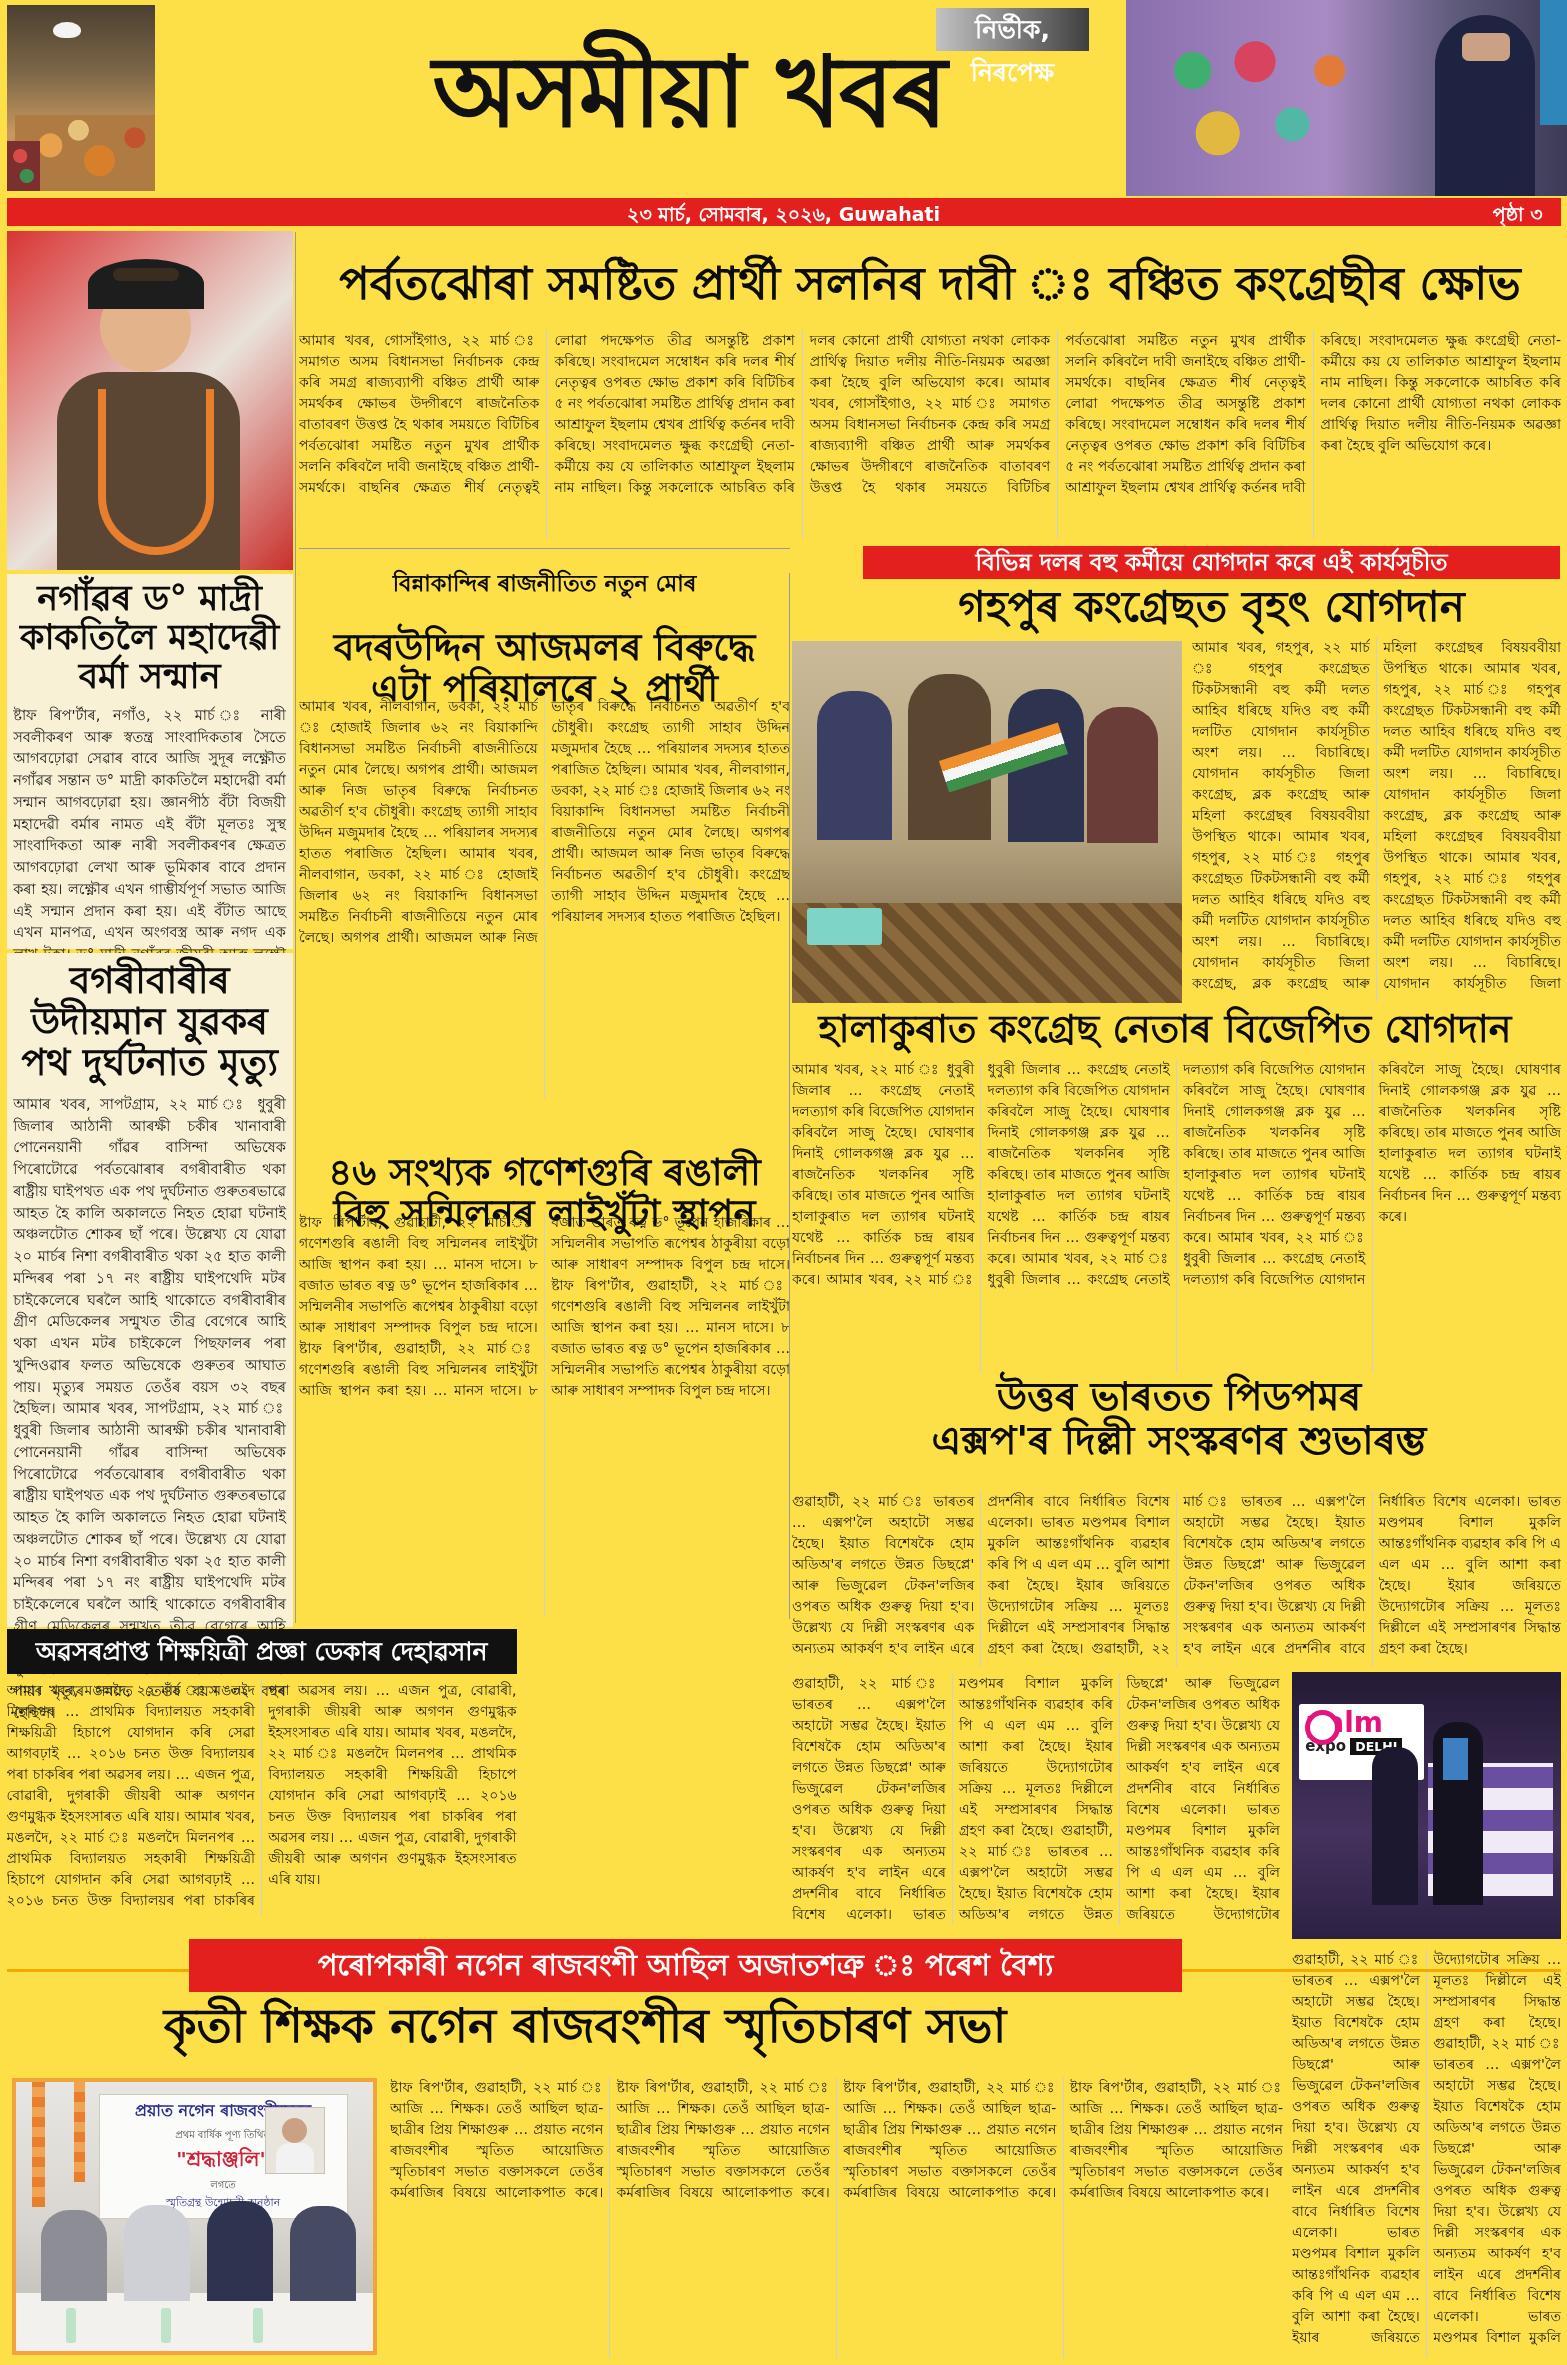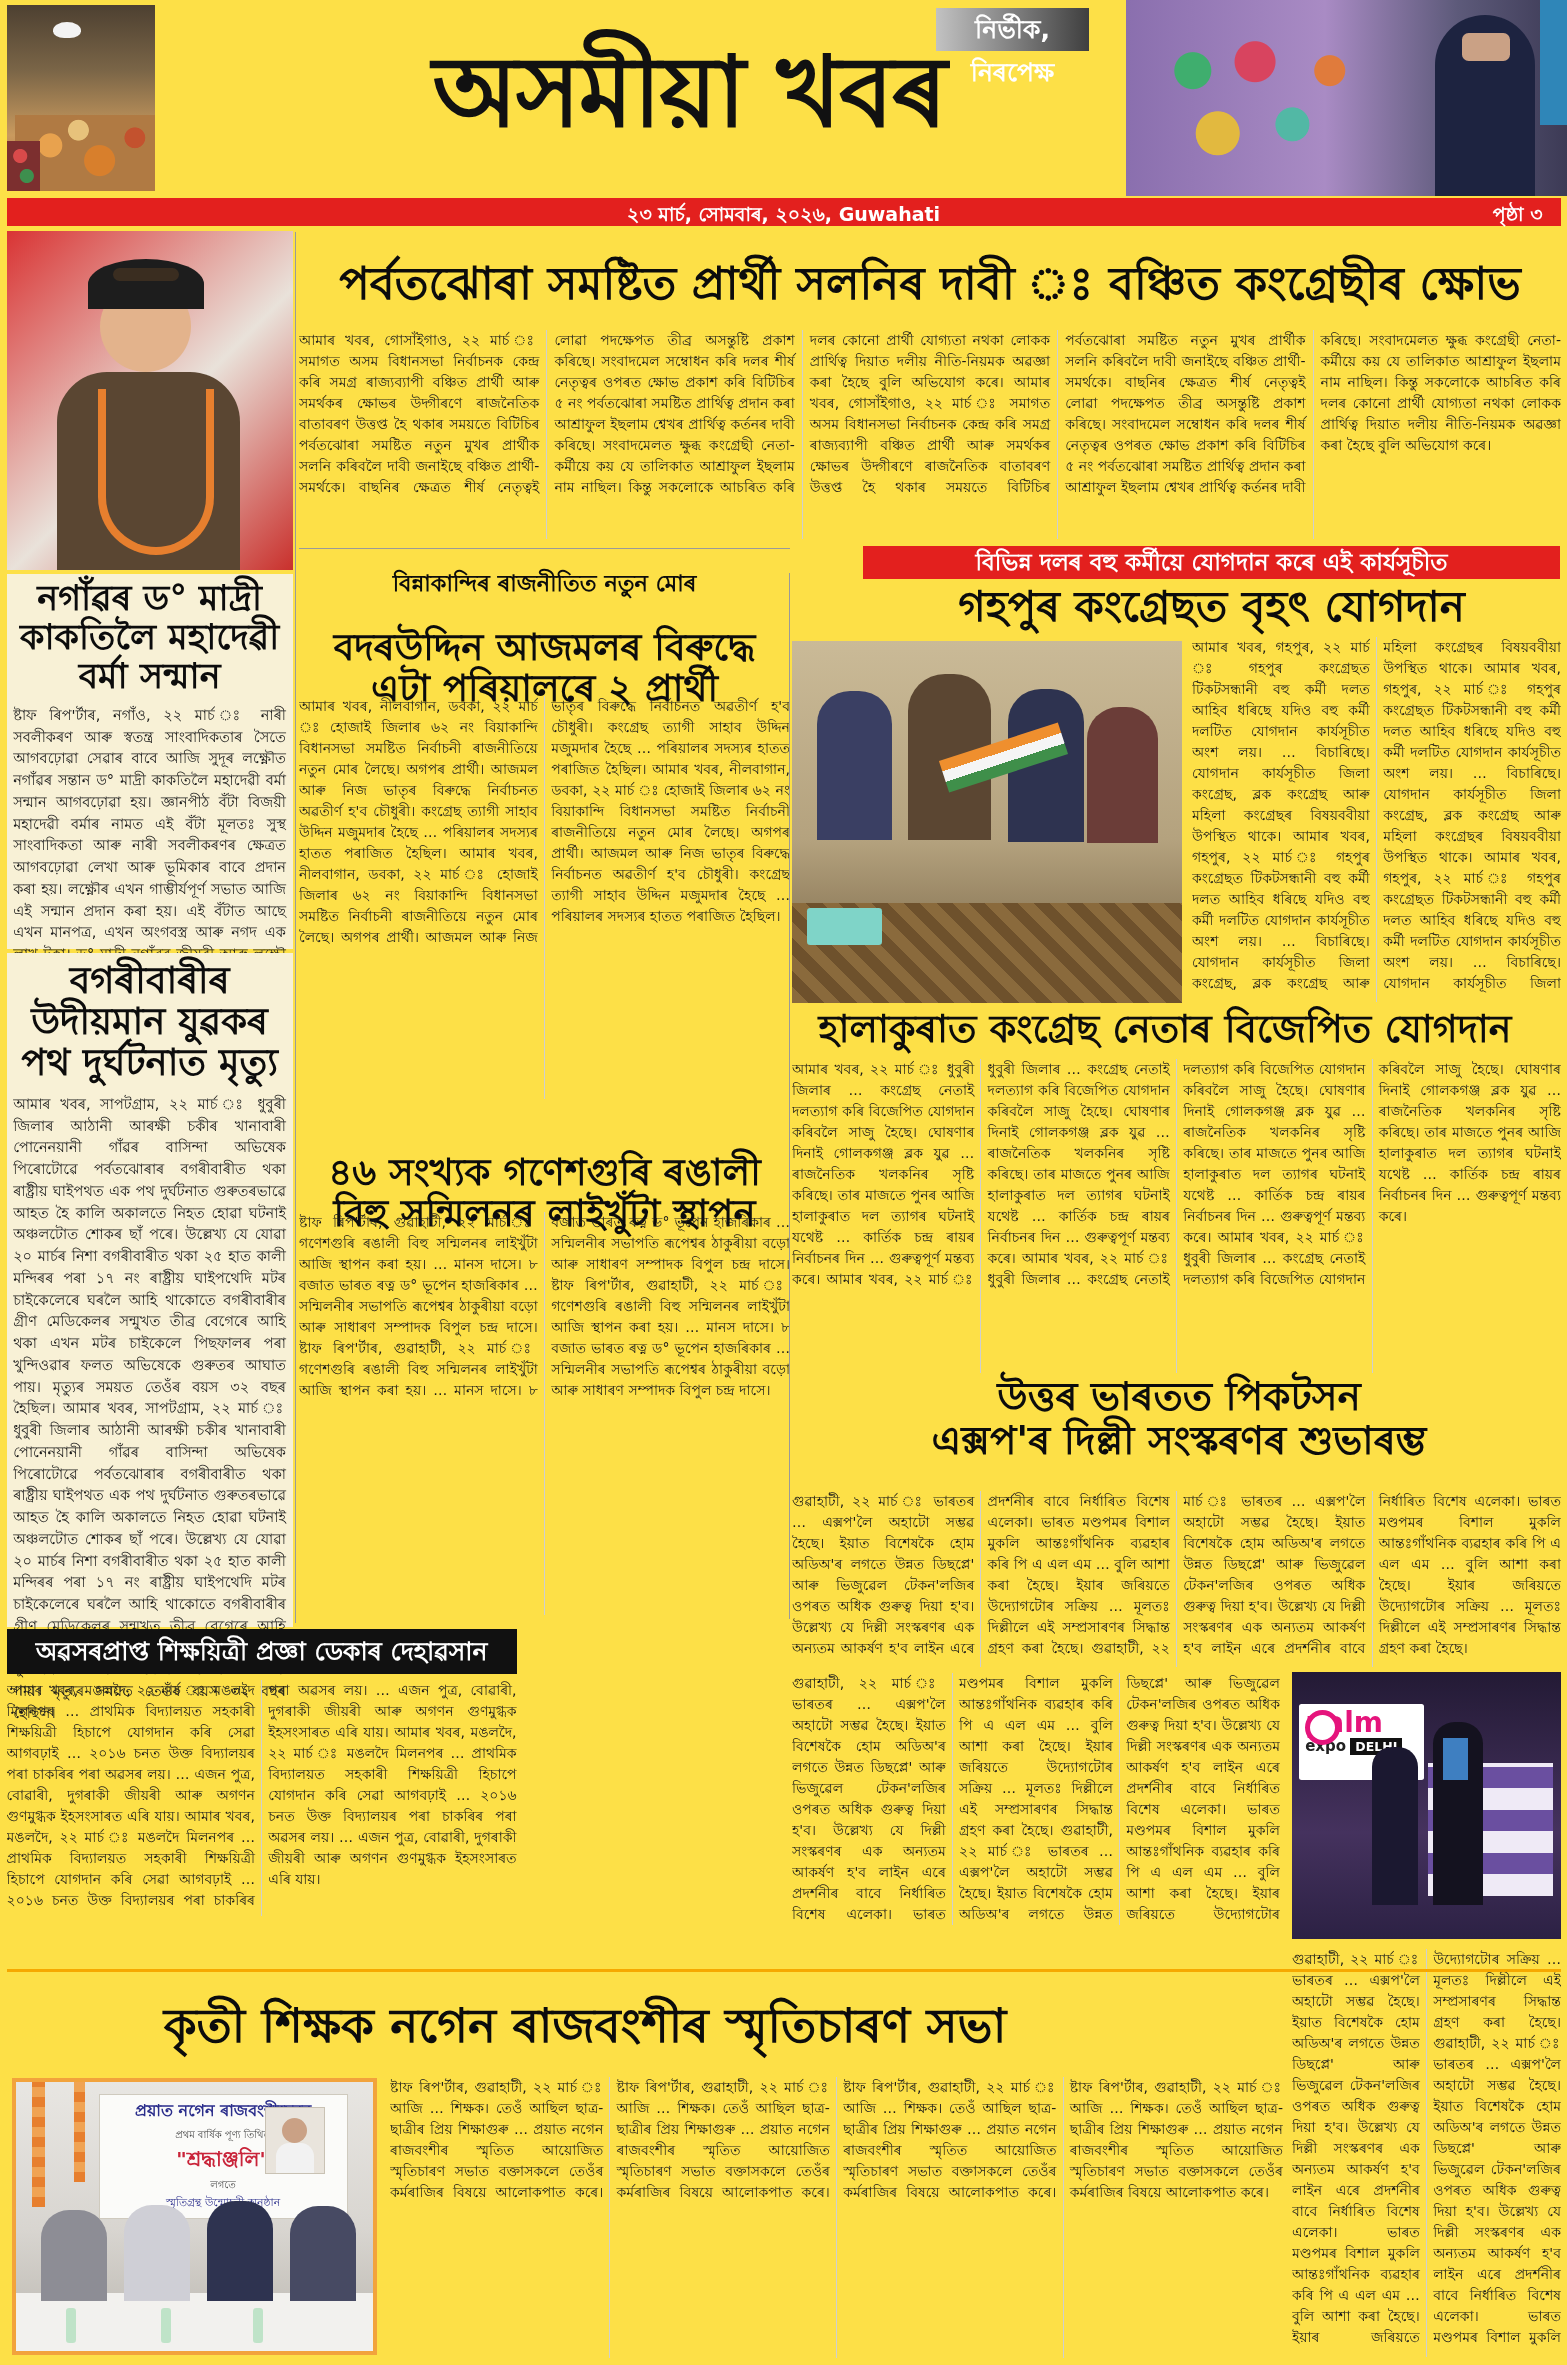--- a/index.html
+++ b/index.html
@@ -86,21 +86,21 @@
     <div class="shape" style="left:0;bottom:0;width:390px;height:100px;background:repeating-linear-gradient(45deg,#8a6a3c 0 11.6px,#6e512c 11.6px 23px),#7a5c33;"></div>
     <div class="shape" style="left:15px;bottom:58px;width:75px;height:37px;background:#7fd4c8;border-radius:3.3px;"></div>
   </div>
 
   <div class="bodytxt cols2 abs" style="left:1192px;top:637px;width:369px;height:365px;font-size:14px;overflow:hidden;">আমাৰ খবৰ, গহপুৰ, ২২ মাৰ্চ ঃ গহপুৰ কংগ্ৰেছত টিকটসন্ধানী বহু কৰ্মী দলত আহিব ধৰিছে যদিও বহু কৰ্মী দলটিত যোগদান কাৰ্যসূচীত অংশ লয়। … বিচাৰিছে। যোগদান কাৰ্যসূচীত জিলা কংগ্ৰেছ, ব্লক কংগ্ৰেছ আৰু মহিলা কংগ্ৰেছৰ বিষয়ববীয়া উপস্থিত থাকে। আমাৰ খবৰ, গহপুৰ, ২২ মাৰ্চ ঃ গহপুৰ কংগ্ৰেছত টিকটসন্ধানী বহু কৰ্মী দলত আহিব ধৰিছে যদিও বহু কৰ্মী দলটিত যোগদান কাৰ্যসূচীত অংশ লয়। … বিচাৰিছে। যোগদান কাৰ্যসূচীত জিলা কংগ্ৰেছ, ব্লক কংগ্ৰেছ আৰু মহিলা কংগ্ৰেছৰ বিষয়ববীয়া উপস্থিত থাকে। আমাৰ খবৰ, গহপুৰ, ২২ মাৰ্চ ঃ গহপুৰ কংগ্ৰেছত টিকটসন্ধানী বহু কৰ্মী দলত আহিব ধৰিছে যদিও বহু কৰ্মী দলটিত যোগদান কাৰ্যসূচীত অংশ লয়। … বিচাৰিছে। যোগদান কাৰ্যসূচীত জিলা কংগ্ৰেছ, ব্লক কংগ্ৰেছ আৰু মহিলা কংগ্ৰেছৰ বিষয়ববীয়া উপস্থিত থাকে। আমাৰ খবৰ, গহপুৰ, ২২ মাৰ্চ ঃ গহপুৰ কংগ্ৰেছত টিকটসন্ধানী বহু কৰ্মী দলত আহিব ধৰিছে যদিও বহু কৰ্মী দলটিত যোগদান কাৰ্যসূচীত অংশ লয়। … বিচাৰিছে। যোগদান কাৰ্যসূচীত জিলা কংগ্ৰেছ, ব্লক কংগ্ৰেছ আৰু মহিলা কংগ্ৰেছৰ বিষয়ববীয়া উপস্থিত থাকে।</div>
 
   <div class="headline abs" style="left:770px;top:1008px;width:790px;font-size:38px;">হালাকুৰাত কংগ্ৰেছ নেতাৰ বিজেপিত যোগদান</div>
   <div class="bodytxt cols4 abs" style="left:792px;top:1059px;width:769px;height:314px;font-size:14px;overflow:hidden;">আমাৰ খবৰ, ২২ মাৰ্চ ঃ ধুবুৰী জিলাৰ … কংগ্ৰেছ নেতাই দলত্যাগ কৰি বিজেপিত যোগদান কৰিবলৈ সাজু হৈছে। ঘোষণাৰ দিনাই গোলকগঞ্জ ব্লক যুৱ … ৰাজনৈতিক খলকনিৰ সৃষ্টি কৰিছে। তাৰ মাজতে পুনৰ আজি হালাকুৰাত দল ত্যাগৰ ঘটনাই যথেষ্ট … কাৰ্তিক চন্দ্ৰ ৰায়ৰ নিৰ্বাচনৰ দিন … গুৰুত্বপূৰ্ণ মন্তব্য কৰে। আমাৰ খবৰ, ২২ মাৰ্চ ঃ ধুবুৰী জিলাৰ … কংগ্ৰেছ নেতাই দলত্যাগ কৰি বিজেপিত যোগদান কৰিবলৈ সাজু হৈছে। ঘোষণাৰ দিনাই গোলকগঞ্জ ব্লক যুৱ … ৰাজনৈতিক খলকনিৰ সৃষ্টি কৰিছে। তাৰ মাজতে পুনৰ আজি হালাকুৰাত দল ত্যাগৰ ঘটনাই যথেষ্ট … কাৰ্তিক চন্দ্ৰ ৰায়ৰ নিৰ্বাচনৰ দিন … গুৰুত্বপূৰ্ণ মন্তব্য কৰে। আমাৰ খবৰ, ২২ মাৰ্চ ঃ ধুবুৰী জিলাৰ … কংগ্ৰেছ নেতাই দলত্যাগ কৰি বিজেপিত যোগদান কৰিবলৈ সাজু হৈছে। ঘোষণাৰ দিনাই গোলকগঞ্জ ব্লক যুৱ … ৰাজনৈতিক খলকনিৰ সৃষ্টি কৰিছে। তাৰ মাজতে পুনৰ আজি হালাকুৰাত দল ত্যাগৰ ঘটনাই যথেষ্ট … কাৰ্তিক চন্দ্ৰ ৰায়ৰ নিৰ্বাচনৰ দিন … গুৰুত্বপূৰ্ণ মন্তব্য কৰে। আমাৰ খবৰ, ২২ মাৰ্চ ঃ ধুবুৰী জিলাৰ … কংগ্ৰেছ নেতাই দলত্যাগ কৰি বিজেপিত যোগদান কৰিবলৈ সাজু হৈছে। ঘোষণাৰ দিনাই গোলকগঞ্জ ব্লক যুৱ … ৰাজনৈতিক খলকনিৰ সৃষ্টি কৰিছে। তাৰ মাজতে পুনৰ আজি হালাকুৰাত দল ত্যাগৰ ঘটনাই যথেষ্ট … কাৰ্তিক চন্দ্ৰ ৰায়ৰ নিৰ্বাচনৰ দিন … গুৰুত্বপূৰ্ণ মন্তব্য কৰে।</div>
 
   <div class="headline abs" style="left:797px;top:1375px;width:764px;font-size:39px;">
-    <div>উত্তৰ ভাৰতত পিকটসন</div>
+    <div>উত্তৰ ভাৰতত পিডপমৰ</div>
     <div>এক্সপ'ৰ দিল্লী সংস্কৰণৰ শুভাৰম্ভ</div>
   </div>
   <div class="bodytxt cols4 abs" style="left:792px;top:1491px;width:769px;height:176px;font-size:14px;overflow:hidden;">গুৱাহাটী, ২২ মাৰ্চ ঃ ভাৰতৰ … এক্সপ'লৈ অহাটো সম্ভৱ হৈছে। ইয়াত বিশেষকৈ হোম অডিঅ'ৰ লগতে উন্নত ডিছপ্লে' আৰু ভিজুৱেল টেকন'লজিৰ ওপৰত অধিক গুৰুত্ব দিয়া হ'ব। উল্লেখ্য যে দিল্লী সংস্কৰণৰ এক অন্যতম আকৰ্ষণ হ'ব লাইন এৰে প্ৰদৰ্শনীৰ বাবে নিৰ্ধাৰিত বিশেষ এলেকা। ভাৰত মণ্ডপমৰ বিশাল মুকলি আন্তঃগাঁথনিক ব্যৱহাৰ কৰি পি এ এল এম … বুলি আশা কৰা হৈছে। ইয়াৰ জৰিয়তে উদ্যোগটোৰ সক্ৰিয় … মূলতঃ দিল্লীলে এই সম্প্ৰসাৰণৰ সিদ্ধান্ত গ্ৰহণ কৰা হৈছে। গুৱাহাটী, ২২ মাৰ্চ ঃ ভাৰতৰ … এক্সপ'লৈ অহাটো সম্ভৱ হৈছে। ইয়াত বিশেষকৈ হোম অডিঅ'ৰ লগতে উন্নত ডিছপ্লে' আৰু ভিজুৱেল টেকন'লজিৰ ওপৰত অধিক গুৰুত্ব দিয়া হ'ব। উল্লেখ্য যে দিল্লী সংস্কৰণৰ এক অন্যতম আকৰ্ষণ হ'ব লাইন এৰে প্ৰদৰ্শনীৰ বাবে নিৰ্ধাৰিত বিশেষ এলেকা। ভাৰত মণ্ডপমৰ বিশাল মুকলি আন্তঃগাঁথনিক ব্যৱহাৰ কৰি পি এ এল এম … বুলি আশা কৰা হৈছে। ইয়াৰ জৰিয়তে উদ্যোগটোৰ সক্ৰিয় … মূলতঃ দিল্লীলে এই সম্প্ৰসাৰণৰ সিদ্ধান্ত গ্ৰহণ কৰা হৈছে।</div>
   <div class="bodytxt cols3 abs" style="left:792px;top:1673px;width:488px;height:252px;font-size:14px;overflow:hidden;">গুৱাহাটী, ২২ মাৰ্চ ঃ ভাৰতৰ … এক্সপ'লৈ অহাটো সম্ভৱ হৈছে। ইয়াত বিশেষকৈ হোম অডিঅ'ৰ লগতে উন্নত ডিছপ্লে' আৰু ভিজুৱেল টেকন'লজিৰ ওপৰত অধিক গুৰুত্ব দিয়া হ'ব। উল্লেখ্য যে দিল্লী সংস্কৰণৰ এক অন্যতম আকৰ্ষণ হ'ব লাইন এৰে প্ৰদৰ্শনীৰ বাবে নিৰ্ধাৰিত বিশেষ এলেকা। ভাৰত মণ্ডপমৰ বিশাল মুকলি আন্তঃগাঁথনিক ব্যৱহাৰ কৰি পি এ এল এম … বুলি আশা কৰা হৈছে। ইয়াৰ জৰিয়তে উদ্যোগটোৰ সক্ৰিয় … মূলতঃ দিল্লীলে এই সম্প্ৰসাৰণৰ সিদ্ধান্ত গ্ৰহণ কৰা হৈছে। গুৱাহাটী, ২২ মাৰ্চ ঃ ভাৰতৰ … এক্সপ'লৈ অহাটো সম্ভৱ হৈছে। ইয়াত বিশেষকৈ হোম অডিঅ'ৰ লগতে উন্নত ডিছপ্লে' আৰু ভিজুৱেল টেকন'লজিৰ ওপৰত অধিক গুৰুত্ব দিয়া হ'ব। উল্লেখ্য যে দিল্লী সংস্কৰণৰ এক অন্যতম আকৰ্ষণ হ'ব লাইন এৰে প্ৰদৰ্শনীৰ বাবে নিৰ্ধাৰিত বিশেষ এলেকা। ভাৰত মণ্ডপমৰ বিশাল মুকলি আন্তঃগাঁথনিক ব্যৱহাৰ কৰি পি এ এল এম … বুলি আশা কৰা হৈছে। ইয়াৰ জৰিয়তে উদ্যোগটোৰ সক্ৰিয় … মূলতঃ দিল্লীলে এই সম্প্ৰসাৰণৰ সিদ্ধান্ত গ্ৰহণ কৰা হৈছে।</div>
 
   <div class="photo" style="left:1292px;top:1672px;width:269px;height:267px;background:linear-gradient(180deg,#231a35 0%,#45325e 60%,#2c2144 100%);">
     <div class="shape" style="right:8.3px;top:91px;width:125px;height:133px;background:repeating-linear-gradient(0deg,#efeaf6 0 21.6px,#6a4fa0 21.6px 43px),repeating-linear-gradient(90deg,transparent 0 30px,rgba(106,79,160,0.55) 30px 60px);"></div>
     <div class="shape" style="left:6.6px;top:32px;width:125px;height:76px;background:#ffffff;border-radius:2.5px;padding:5px 3.3px 0 6.6px;box-sizing:border-box;">
       <span style="color:#e5147c;font-weight:900;font-size:28px;line-height:1;">palm</span>
       <div>
@@ -113,20 +113,21 @@
     <div class="shape" style="left:151px;top:66px;width:25px;height:42px;background:#3e7fc1;"></div>
     <div class="shape" style="left:80px;top:75px;width:46px;height:158px;background:#1b1830;border-radius:20px 20px 0 0;"></div>
   </div>
 
   <div class="bodytxt cols2 abs" style="left:1292px;top:1949px;width:269px;height:408px;font-size:14px;overflow:hidden;">গুৱাহাটী, ২২ মাৰ্চ ঃ ভাৰতৰ … এক্সপ'লৈ অহাটো সম্ভৱ হৈছে। ইয়াত বিশেষকৈ হোম অডিঅ'ৰ লগতে উন্নত ডিছপ্লে' আৰু ভিজুৱেল টেকন'লজিৰ ওপৰত অধিক গুৰুত্ব দিয়া হ'ব। উল্লেখ্য যে দিল্লী সংস্কৰণৰ এক অন্যতম আকৰ্ষণ হ'ব লাইন এৰে প্ৰদৰ্শনীৰ বাবে নিৰ্ধাৰিত বিশেষ এলেকা। ভাৰত মণ্ডপমৰ বিশাল মুকলি আন্তঃগাঁথনিক ব্যৱহাৰ কৰি পি এ এল এম … বুলি আশা কৰা হৈছে। ইয়াৰ জৰিয়তে উদ্যোগটোৰ সক্ৰিয় … মূলতঃ দিল্লীলে এই সম্প্ৰসাৰণৰ সিদ্ধান্ত গ্ৰহণ কৰা হৈছে। গুৱাহাটী, ২২ মাৰ্চ ঃ ভাৰতৰ … এক্সপ'লৈ অহাটো সম্ভৱ হৈছে। ইয়াত বিশেষকৈ হোম অডিঅ'ৰ লগতে উন্নত ডিছপ্লে' আৰু ভিজুৱেল টেকন'লজিৰ ওপৰত অধিক গুৰুত্ব দিয়া হ'ব। উল্লেখ্য যে দিল্লী সংস্কৰণৰ এক অন্যতম আকৰ্ষণ হ'ব লাইন এৰে প্ৰদৰ্শনীৰ বাবে নিৰ্ধাৰিত বিশেষ এলেকা। ভাৰত মণ্ডপমৰ বিশাল মুকলি আন্তঃগাঁথনিক ব্যৱহাৰ কৰি পি এ এল এম … বুলি আশা কৰা হৈছে। ইয়াৰ জৰিয়তে উদ্যোগটোৰ সক্ৰিয় … মূলতঃ দিল্লীলে এই সম্প্ৰসাৰণৰ সিদ্ধান্ত গ্ৰহণ কৰা হৈছে। গুৱাহাটী, ২২ মাৰ্চ ঃ ভাৰতৰ … এক্সপ'লৈ অহাটো সম্ভৱ হৈছে। ইয়াত বিশেষকৈ হোম অডিঅ'ৰ লগতে উন্নত ডিছপ্লে' আৰু ভিজুৱেল টেকন'লজিৰ ওপৰত অধিক গুৰুত্ব দিয়া হ'ব। উল্লেখ্য যে দিল্লী সংস্কৰণৰ এক অন্যতম আকৰ্ষণ হ'ব লাইন এৰে প্ৰদৰ্শনীৰ বাবে নিৰ্ধাৰিত বিশেষ এলেকা। ভাৰত মণ্ডপমৰ বিশাল মুকলি আন্তঃগাঁথনিক ব্যৱহাৰ কৰি পি এ এল এম … বুলি আশা কৰা হৈছে। ইয়াৰ জৰিয়তে উদ্যোগটোৰ সক্ৰিয় … মূলতঃ দিল্লীলে এই সম্প্ৰসাৰণৰ সিদ্ধান্ত গ্ৰহণ কৰা হৈছে।</div>
 
   <div class="abs" style="left:6.6px;top:1629px;width:510px;height:45px;background:#111111;color:#fff;font-weight:bold;font-size:25px;text-align:center;line-height:45px;">অৱসৰপ্ৰাপ্ত শিক্ষয়িত্ৰী প্ৰজ্ঞা ডেকাৰ দেহাৱসান</div>
   <div class="bodytxt cols2 abs" style="left:6.6px;top:1680px;width:510px;height:236px;font-size:14px;overflow:hidden;">আমাৰ খবৰ, মঙলদৈ, ২২ মাৰ্চ ঃ মঙলদৈ মিলনপৰ … প্ৰাথমিক বিদ্যালয়ত সহকাৰী শিক্ষয়িত্ৰী হিচাপে যোগদান কৰি সেৱা আগবঢ়াই … ২০১৬ চনত উক্ত বিদ্যালয়ৰ পৰা চাকৰিৰ পৰা অৱসৰ লয়। … এজন পুত্ৰ, বোৱাৰী, দুগৰাকী জীয়ৰী আৰু অগণন গুণমুগ্ধক ইহসংসাৰত এৰি যায়। আমাৰ খবৰ, মঙলদৈ, ২২ মাৰ্চ ঃ মঙলদৈ মিলনপৰ … প্ৰাথমিক বিদ্যালয়ত সহকাৰী শিক্ষয়িত্ৰী হিচাপে যোগদান কৰি সেৱা আগবঢ়াই … ২০১৬ চনত উক্ত বিদ্যালয়ৰ পৰা চাকৰিৰ পৰা অৱসৰ লয়। … এজন পুত্ৰ, বোৱাৰী, দুগৰাকী জীয়ৰী আৰু অগণন গুণমুগ্ধক ইহসংসাৰত এৰি যায়। আমাৰ খবৰ, মঙলদৈ, ২২ মাৰ্চ ঃ মঙলদৈ মিলনপৰ … প্ৰাথমিক বিদ্যালয়ত সহকাৰী শিক্ষয়িত্ৰী হিচাপে যোগদান কৰি সেৱা আগবঢ়াই … ২০১৬ চনত উক্ত বিদ্যালয়ৰ পৰা চাকৰিৰ পৰা অৱসৰ লয়। … এজন পুত্ৰ, বোৱাৰী, দুগৰাকী জীয়ৰী আৰু অগণন গুণমুগ্ধক ইহসংসাৰত এৰি যায়।</div>
 
   <div class="abs" style="left:6.6px;top:1969px;width:1554px;height:3.3px;background:#f6a800;"></div>
+  <div class="redbar abs" style="left:189px;top:1939px;width:993px;height:53px;font-size:29px;line-height:53px;">পৰোপকাৰী নগেন ৰাজবংশী আছিল অজাতশত্ৰু ঃ পৰেশ বৈশ্য</div>
   <div class="headline abs" style="left:33px;top:2000px;width:1104px;font-size:47px;">কৃতী শিক্ষক নগেন ৰাজবংশীৰ স্মৃতিচাৰণ সভা</div>
 
   <div class="photo" style="left:11.6px;top:2078px;width:365px;height:277px;border:4.2px solid #f2a33c;box-sizing:border-box;background:linear-gradient(180deg,#e8e6e2 0%,#d8d5d0 55%,#b9b5ae 100%);">
     <div class="shape" style="left:16.6px;top:0;width:13.3px;height:125px;background:repeating-linear-gradient(0deg,#e77f2e 0 10px,#f0a353 10px 20px);"></div>
     <div class="shape" style="left:58px;top:0;width:11.6px;height:100px;background:repeating-linear-gradient(0deg,#e77f2e 0 10px,#f0a353 10px 20px);"></div>
     <div class="shape" style="left:83px;top:11.6px;width:249px;height:125px;background:#fbfbf9;border:0.8px solid #cfcabe;text-align:center;padding-top:3.3px;box-sizing:border-box;">
       <div style="color:#2b2e8c;font-weight:bold;font-size:16px;">প্ৰয়াত নগেন ৰাজবংশীদেৱৰ</div>
       <div style="color:#444;font-size:10px;margin-top:1.7px;">প্ৰথম বাৰ্ষিক পূণ্য তিথিত</div>
       <div style="color:#c9243a;font-weight:bold;font-size:20px;">"শ্ৰদ্ধাঞ্জলি"</div>
       <div style="color:#444;font-size:10px;">লগতে</div>

